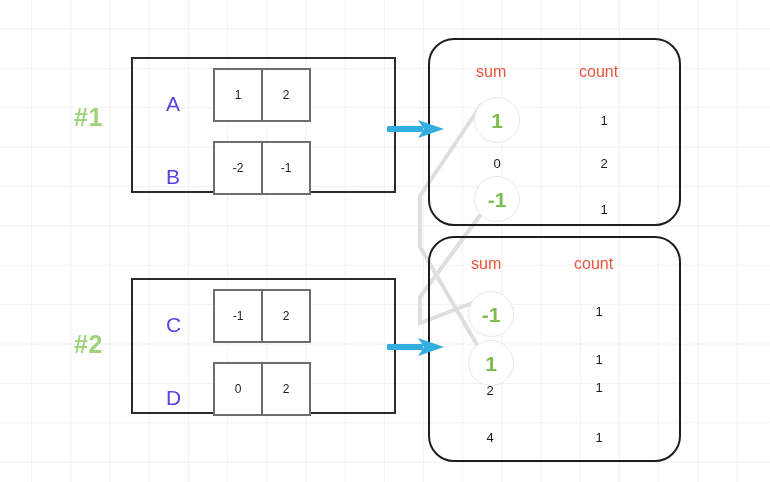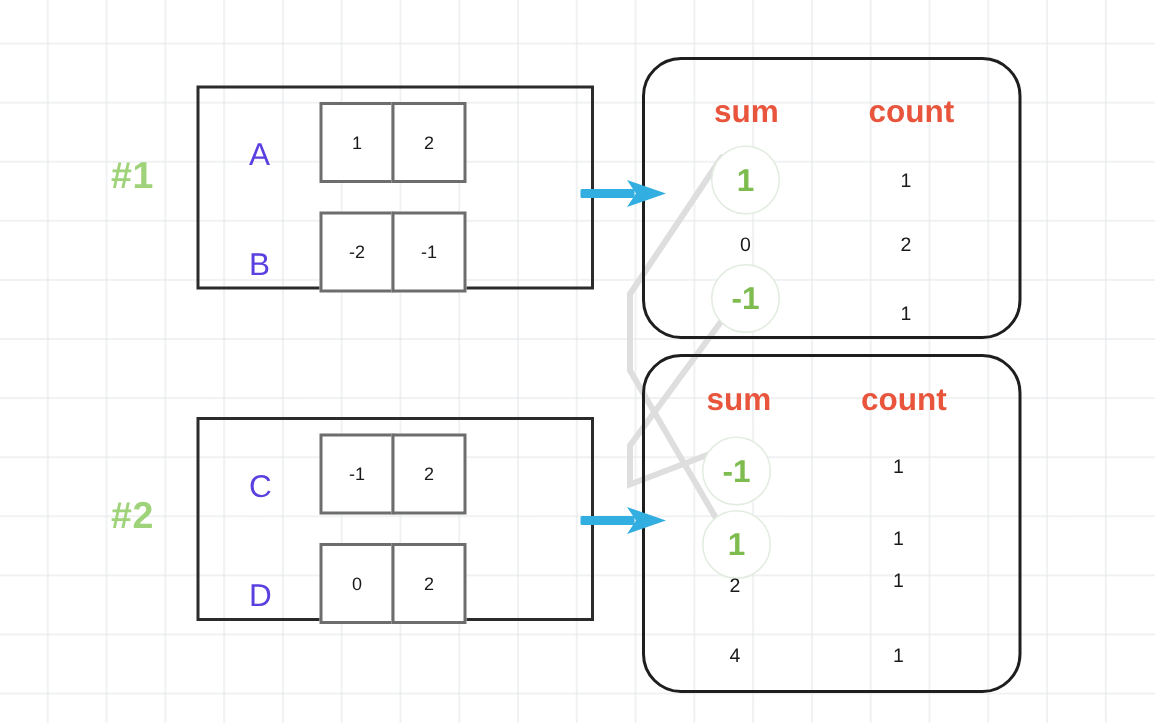--- a/index.html
+++ b/index.html
@@ -66,22 +66,22 @@
   .panel {
     position:absolute;
     border:2px solid #1e1e1e;
     border-radius:26px;
     box-sizing:border-box;
     background:transparent;
   }
   .col-head {
     position:absolute;
     color:#e8553c;
-    font-size:21px;
-    font-weight:700;
+    font-size:16px;
+    font-weight:400;
     line-height:1;
     white-space:nowrap;
   }
   .val {
     position:absolute;
     font-size:13px;
     color:#1a1a1a;
     line-height:1;
     transform:translate(-50%,-50%);
     white-space:nowrap;

